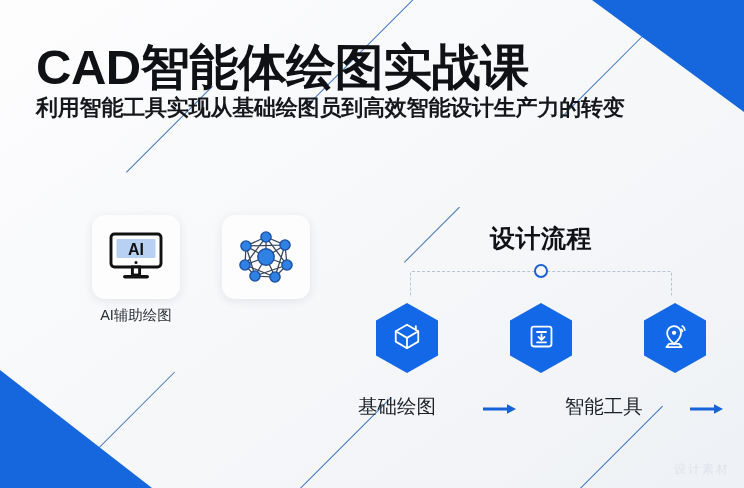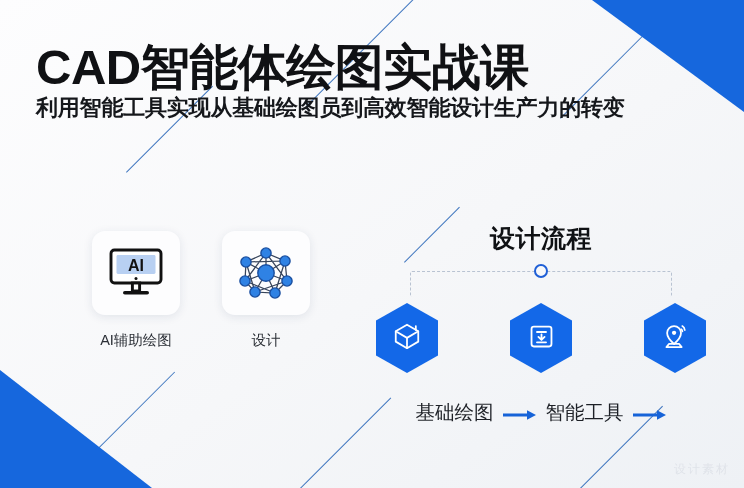--- a/index.html
+++ b/index.html
@@ -65,21 +65,21 @@
     left:86px; top:215px;
     width:230px;
     display:grid;
     grid-template-columns:repeat(2,100px);
     column-gap:30px;
     row-gap:8px;
   }
   .feature-cell { width:100px; }
   .tile {
     width:88px; height:84px;
-    margin:16px auto;
+    margin:0 auto;
     background:#fdfdfe;
     border-radius:13px;
     box-shadow:0 2px 10px rgba(30,50,90,.10);
     display:flex; align-items:center; justify-content:center;
   }
   .tile svg { display:block; }
   .feature-label {
     margin-top:7px;
     text-align:center;
     font-size:14.5px;
@@ -129,24 +129,24 @@
     padding:0 18px;
   }
   .hex {
     width:62px; height:70px;
     background:#1368e8;
     clip-path:polygon(50% 0,100% 25%,100% 75%,50% 100%,0 75%,0 25%);
     display:flex; align-items:center; justify-content:center;
     filter:drop-shadow(0 3px 6px rgba(19,104,232,.28));
   }
   .flow-labels {
-    margin-top:26px;
+    margin-top:20px;
     display:flex;
     align-items:center;
-    justify-content:center;
+    justify-content:space-between;
     gap:9px;
   }
   .flow-step {
     font-size:19.5px;
     color:#1d2026;
     white-space:nowrap;
   }
   .arrow {
     width:34px; height:12px;
     flex:0 0 34px;
@@ -218,21 +218,20 @@
             <circle cx="29" cy="8" r="5.1" fill="#2f82e4" stroke="#1a4fa0" stroke-width="1.4"></circle>
             <circle cx="48" cy="16" r="5.1" fill="#2f82e4" stroke="#1a4fa0" stroke-width="1.4"></circle>
             <circle cx="50" cy="36" r="5.1" fill="#2f82e4" stroke="#1a4fa0" stroke-width="1.4"></circle>
             <circle cx="38" cy="48" r="5.1" fill="#2f82e4" stroke="#1a4fa0" stroke-width="1.4"></circle>
             <circle cx="18" cy="47" r="5.1" fill="#2f82e4" stroke="#1a4fa0" stroke-width="1.4"></circle>
             <circle cx="8" cy="36" r="5.1" fill="#2f82e4" stroke="#1a4fa0" stroke-width="1.4"></circle>
             <circle cx="9" cy="17" r="5.1" fill="#2f82e4" stroke="#1a4fa0" stroke-width="1.4"></circle>
           </svg>
         </span>
       </div>
-      <div class="feature-label">设计</div>
     </div>
   </div>
 
   <div class="flow">
     <div class="flow-title">设计流程</div>
 
     <div class="bracket">
       <div class="br-line"></div>
       <div class="knob"></div>
     </div>

